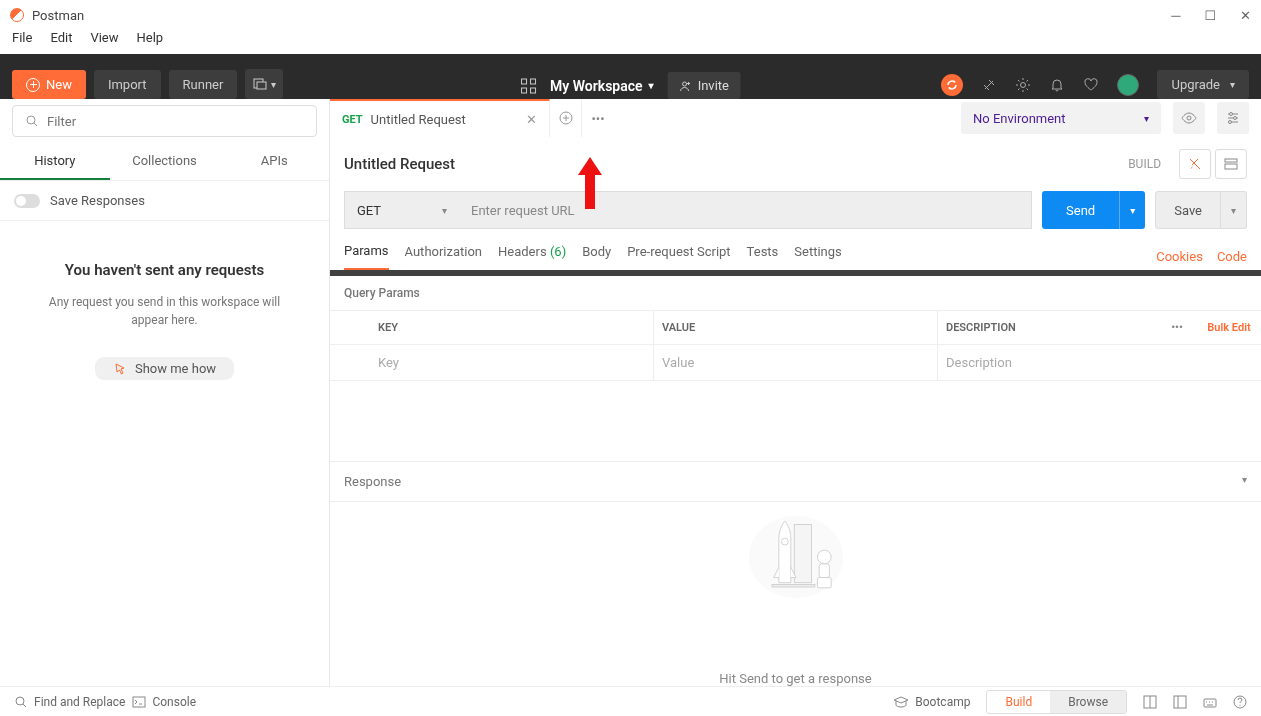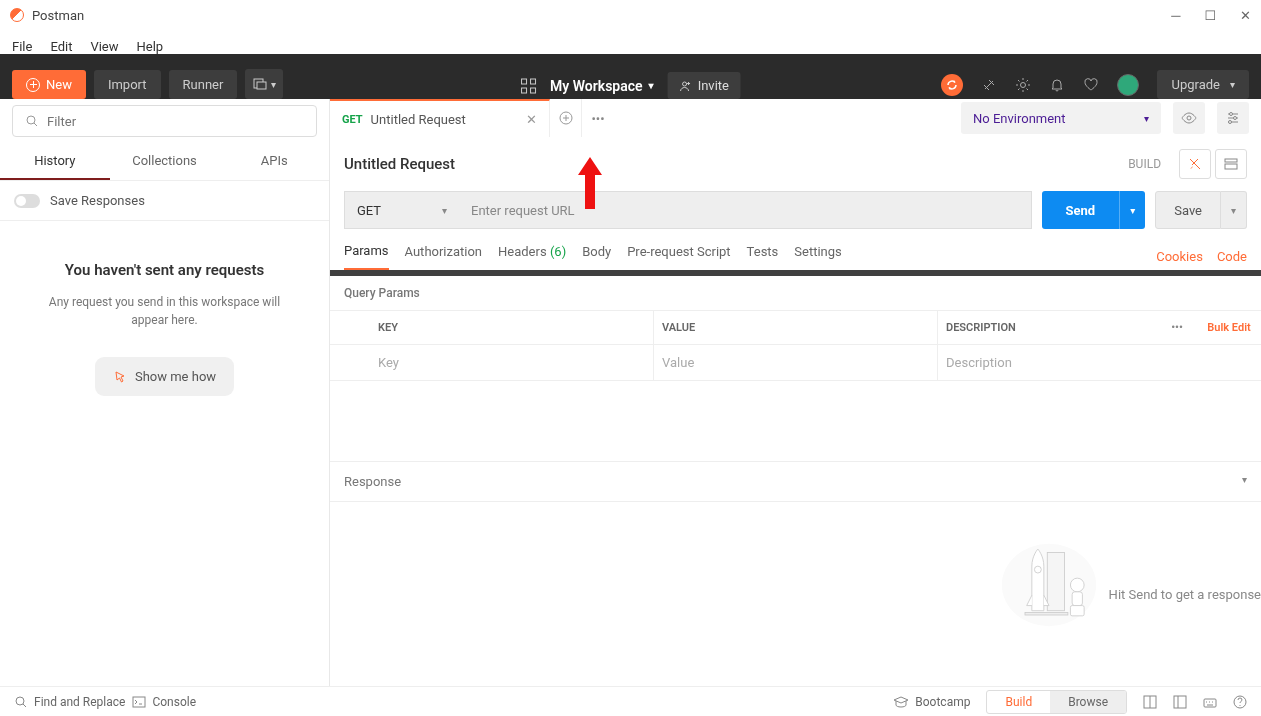--- a/index.html
+++ b/index.html
@@ -2,21 +2,21 @@
 <html><head>
 <meta charset="utf-8">
 <style>
 *{box-sizing:border-box;margin:0;padding:0;font-family:-apple-system,BlinkMacSystemFont,"Segoe UI",Roboto,Arial,sans-serif}
 body{width:1261px;height:716px;background:#fff;overflow:hidden;font-size:13px;color:#555;position:relative}
 .title-bar{height:30px;display:flex;align-items:center;padding:0 10px;background:#fff}
 .title-bar .logo{width:14px;height:14px;border-radius:50%;background:linear-gradient(135deg,#ff6c37 50%,#fff 50%);border:1px solid #ff6c37;margin-right:8px}
 .title-bar .title{color:#444;font-size:13px}
 .win-controls{margin-left:auto;display:flex;gap:24px;color:#666}
 .win-controls span{cursor:default}
-.menu-bar{height:24px;display:flex;align-items:flex-end;gap:18px;padding:0 12px;color:#333;font-size:13px}
+.menu-bar{height:24px;display:flex;align-items:flex-start;gap:18px;padding:0 12px;color:#333;font-size:13px}
 .app-toolbar{height:45px;background:#2b2b2b;display:flex;align-items:flex-end;padding:0 12px;color:#ddd}
 .btn{border:none;cursor:pointer;display:inline-flex;align-items:center;justify-content:center;font-size:13px}
 .new-btn{background:#ff6c37;color:#fff;padding:7px 14px;border-radius:3px;gap:6px}
 .new-btn .plus{width:14px;height:14px;border:1.2px solid #fff;border-radius:50%;position:relative}
 .new-btn .plus:before,.new-btn .plus:after{content:"";position:absolute;background:#fff}
 .new-btn .plus:before{width:7px;height:1px;top:5.5px;left:2.5px}
 .new-btn .plus:after{width:1px;height:7px;top:2.5px;left:5.5px}
 .tb-btn{background:#3d3d3d;color:#ccc;padding:7px 14px;border-radius:3px;margin-left:8px}
 .tb-icn{background:#3d3d3d;width:38px;height:30px;border-radius:3px;margin-left:8px;color:#ccc;display:flex;align-items:center;justify-content:center;gap:4px}
 .workspace-area{position:absolute;left:50%;transform:translateX(-50%);display:flex;align-items:center;gap:14px}
@@ -27,49 +27,49 @@
 .right-icons{margin-left:auto;display:flex;align-items:center;gap:18px;color:#aaa}
 .sync-circ{width:22px;height:22px;border-radius:50%;background:#ff6c37;display:flex;align-items:center;justify-content:center}
 .avatar{width:22px;height:22px;border-radius:50%;background:#2fa87a;border:1px solid #666}
 .upgrade-btn{background:#3d3d3d;color:#ccc;padding:7px 14px;border-radius:3px;display:flex;align-items:center;gap:10px}
 .main{display:flex;height:calc(100% - 99px - 30px)}
 .sidebar{width:330px;border-right:1px solid #e8e8e8;display:flex;flex-direction:column}
 .filter-box{margin:6px 12px;border:1px solid #ddd;border-radius:4px;height:32px;display:flex;align-items:center;padding:0 12px;gap:8px;color:#999}
 .filter-box input{border:none;flex:1;outline:none;font-size:13px;background:transparent}
 .side-tabs{display:flex;border-bottom:1px solid #eee}
 .side-tab{flex:1;text-align:center;padding:10px 0;color:#666;cursor:pointer}
-.side-tab.active{color:#333;border-bottom:2px solid #7f1d1d}
+.side-tab.active{color:#333;border-bottom:2px solid #15803d}
 .save-resp{display:flex;align-items:center;gap:10px;padding:12px 14px;border-bottom:1px solid #eee;color:#555}
 .toggle{width:26px;height:14px;background:#ddd;border-radius:7px;position:relative}
 .toggle:before{content:"";position:absolute;width:10px;height:10px;background:#fff;border-radius:50%;top:2px;left:2px}
 .empty-state{text-align:center;padding:40px 30px;color:#444}
 .empty-state h3{font-size:15px;font-weight:600;margin-bottom:14px;color:#333}
 .empty-state p{font-size:12px;color:#777;margin-bottom:28px;line-height:1.5}
-.show-me{background:#f0f0f0;padding:12px 18px;border-radius:9px;color:#555;display:inline-flex;gap:8px}
+.show-me{background:#f0f0f0;padding:4px 18px;border-radius:9px;color:#555;display:inline-flex;gap:8px}
 .content{flex:1;display:flex;flex-direction:column;position:relative}
 .top-row{display:flex;align-items:center;height:38px;padding-right:12px;gap:12px}
 .tabs-strip{display:flex;flex:1}
 .req-tab{width:220px;height:38px;border-top:2px solid #ff6c37;border-right:1px solid #eee;display:flex;align-items:center;padding:0 12px;gap:8px;background:#fff}
 .req-tab .method{color:#16a34a;font-weight:700;font-size:11px}
 .req-tab .name{color:#555;flex:1}
 .req-tab .close{color:#999;cursor:pointer}
 .tab-actions{display:flex;align-items:center;height:38px}
 .circ-plus{width:32px;height:38px;display:flex;align-items:center;justify-content:center;border-right:1px solid #eee;color:#888}
 .dots3{width:32px;display:flex;align-items:center;justify-content:center;color:#888}
 .env-select{width:200px;background:#f2f2f2;height:32px;display:flex;align-items:center;padding:0 12px;color:#4c1d95;justify-content:space-between;border-radius:3px}
 .icn-btn{width:32px;height:32px;background:#f2f2f2;border-radius:3px;display:flex;align-items:center;justify-content:center;color:#888}
 .req-header{display:flex;align-items:center;padding:12px 14px}
 .req-title{font-size:15px;color:#333;font-weight:500}
 .build-label{margin-left:auto;color:#999;font-size:12px;margin-right:14px}
 .edit-icn{width:32px;height:30px;border:1px solid #ddd;border-radius:3px;display:flex;align-items:center;justify-content:center;color:#888;margin-left:4px}
 .url-row{display:flex;padding:0 14px;gap:10px;align-items:center}
 .method-select{width:116px;height:38px;background:#eee;border:1px solid #ddd;display:flex;align-items:center;padding:0 12px;justify-content:space-between;color:#333}
 .url-input{flex:1;height:38px;background:#eee;border:1px solid #ddd;padding:0 12px;color:#888;display:flex;align-items:center;border-left:none;margin-left:-11px}
 .send-wrap{display:flex}
-.send-btn{background:#0d8bf2;color:#fff;font-weight:700;padding:16px 24px;height:38px;border-radius:3px 0 0 3px}
+.send-btn{background:#0d8bf2;color:#fff;font-weight:400;padding:16px 24px;height:38px;border-radius:3px 0 0 3px}
 .send-drop{background:#0d8bf2;width:26px;height:38px;border-left:1px solid rgba(255,255,255,.3);border-radius:0 3px 3px 0;color:#fff;display:flex;align-items:center;justify-content:center}
 .save-wrap{display:flex}
 .save-btn{background:#eee;color:#555;padding:0 18px;height:38px;border-radius:3px 0 0 3px;border:1px solid #ddd}
 .save-drop{background:#eee;width:26px;height:38px;border:1px solid #ddd;border-left:none;border-radius:0 3px 3px 0;color:#888;display:flex;align-items:center;justify-content:center}
 .req-subtabs{display:flex;padding:14px 14px 0;gap:16px;border-bottom:6px solid #404040;align-items:center}
 .subtab{padding-bottom:10px;color:#666;cursor:pointer;font-size:13px}
 .subtab.active{color:#333;border-bottom:2px solid #ff6c37}
 .subtab .count{color:#16a34a}
 .cookies-code{margin-left:auto;display:flex;gap:14px}
 .link{color:#ff6c37;cursor:pointer}
@@ -77,21 +77,21 @@
 .params-head{display:flex;border-top:1px solid #eee;border-bottom:1px solid #eee;font-size:11px;color:#666;font-weight:600}
 .col-check{width:40px}
 .col-key{flex:1;padding:10px 8px}
 .col-val{flex:1;padding:10px 8px;border-left:1px solid #eee}
 .col-desc{width:220px;padding:10px 8px;border-left:1px solid #eee}
 .col-more{width:40px;padding:10px 0;text-align:center;color:#888}
 .col-bulk{width:64px;padding:10px 6px;text-align:center}
 .params-row{display:flex;border-bottom:1px solid #eee;color:#aaa;font-size:13px}
 .params-row>div{padding:10px 8px}
 .response-bar{border-top:1px solid #eee;border-bottom:1px solid #eee;padding:12px 14px;color:#777;display:flex;justify-content:space-between;margin-top:80px}
-.response-body{flex:1;display:flex;align-items:center;justify-content:flex-end;color:#888}
+.response-body{flex:1;display:flex;flex-direction:column;align-items:center;justify-content:space-between;color:#888}
 .rocket-svg{width:120px;height:110px;margin-bottom:18px}
 .footer{position:absolute;bottom:0;left:0;right:0;height:30px;border-top:1px solid #eee;display:flex;align-items:center;padding:0 14px;gap:7px;font-size:12px;color:#666;background:#fff}
 .footer-item{display:flex;align-items:center;gap:6px;cursor:pointer}
 .footer-right{margin-left:auto;display:flex;align-items:center;gap:16px}
 .bb-toggle{display:flex;border:1px solid #ddd;border-radius:3px;overflow:hidden}
 .bb-toggle span{padding:4px 18px}
 .bb-toggle .active{color:#ff6c37}
 .bb-toggle .inactive{background:#eee;color:#666}
 .arrow-annot{position:absolute;left:576px;top:155px;pointer-events:none}
 </style>

